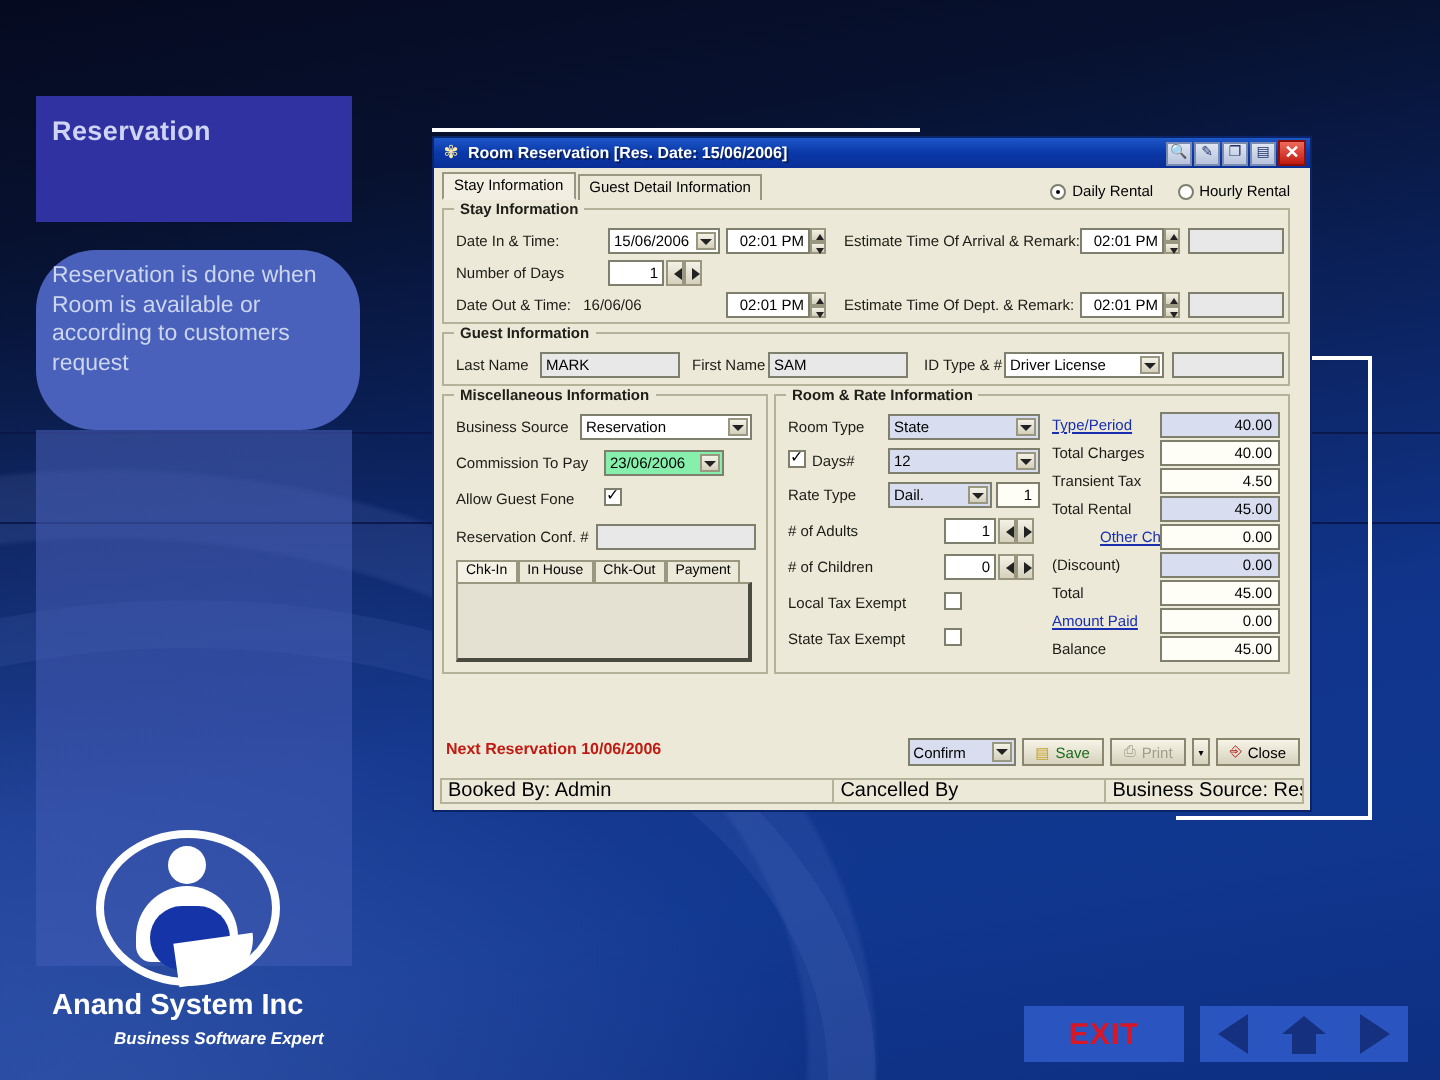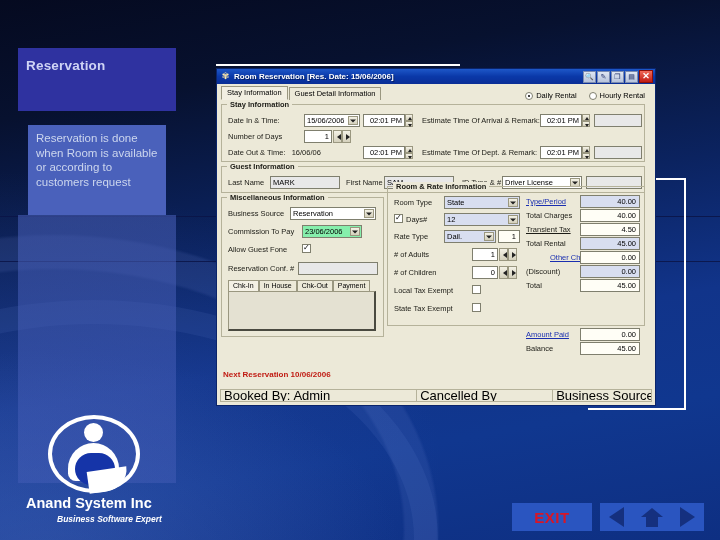--- a/index.html
+++ b/index.html
@@ -21,22 +21,22 @@
        border:34px solid rgba(120,150,225,.13);filter:blur(1px);}
   .sw2{left:-250px;top:300px;width:640px;height:430px;
        border:24px solid rgba(120,150,225,.10);}
   .hline{position:absolute;left:0;width:720px;height:1px;background:rgba(10,20,70,.85);}
 
   
   .ttlbox{position:absolute;left:18px;top:48px;width:158px;height:63px;
      background:#2f32a0;}
   .ttlbox span{display:block;color:#cfd4f5;font-size:13.5px;font-weight:bold;
      letter-spacing:.2px;padding:10px 0 0 8px;}
-  .bodybox{position:absolute;left:28px;top:125px;width:138px;height:90px;
-     background:#4a61bb;}
+  .bodybox{position:absolute;left:18px;top:125px;width:162px;height:90px;
+     background:#4a61bb;border-radius:30px;}
   .bodybox span{display:block;color:#ccd6ee;font-size:11.5px;line-height:14.6px;
      padding:6px 8px 0 8px;}
   .panelcol{position:absolute;left:18px;top:215px;width:158px;height:268px;
      background:linear-gradient(180deg,rgba(74,97,187,.55),rgba(74,97,187,.42));}
 
   
   .logowrap{position:absolute;left:48px;top:415px;width:96px;height:78px;}
   .logoc{position:absolute;left:0;top:0;width:92px;height:78px;border-radius:50%;
      border:4px solid #ffffff;box-sizing:border-box;}
   .lhead{position:absolute;left:36px;top:8px;width:19px;height:19px;border-radius:50%;
@@ -146,21 +146,21 @@
 
   .nextres{position:absolute;left:6px;bottom:26px;font-size:8px;font-weight:bold;color:#c01a12;
      white-space:nowrap;}
   .btnbar{position:absolute;right:5px;bottom:22px;display:flex;align-items:center;gap:3px;}
   .xbtn{display:flex;align-items:center;gap:3px;padding:1px 6px;height:14px;
      background:linear-gradient(180deg,#f6f4e8,#d6d2bd);border:1px solid #8a876f;
      box-sizing:border-box;font-size:7.5px;}
   .xbtn.dis{color:#a09d8c;}
   .sbar{position:absolute;left:3px;right:3px;bottom:3px;height:13px;display:flex;
      border:1px solid #b5b29a;box-sizing:border-box;background:#ece9d8;}
-  .sbar div{font-size:13px;line-height:11px;padding:0 3px;border-right:1px solid #b5b29a;
+  .sbar div{font-size:10px;line-height:11px;padding:0 3px;border-right:1px solid #b5b29a;
      overflow:hidden;white-space:nowrap;}
   .sh{position:absolute;background:#fff;}
 </style>
 </head>
 <body>
 
 <div id="slide">
 
   <div class="swirl sw1"></div>
   <div class="swirl sw2"></div>
@@ -312,21 +312,21 @@
 
         <div class="itab" style="left:6px;top:82px">
           <div class="t sel">Chk-In</div>
           <div class="t">In House</div>
           <div class="t">Chk-Out</div>
           <div class="t">Payment</div>
         </div>
         <div class="ipane" style="left:6px;top:93px;width:148px;height:40px"></div>
       </div>
 
-      <div class="grp" style="left:170px;top:102px;width:258px;height:140px;">
+      <div class="grp" style="left:170px;top:113px;width:258px;height:140px;">
         <div class="gtitle">Room &amp; Rate Information</div>
 
         <div class="lbl" style="left:6px;top:11px">Room Type</div>
         <div class="cmb hl" style="left:56px;top:9px;width:76px;height:13px;background:#d8def0">
           <span>State</span><i class="arw"></i>
         </div>
 
         <div class="chk on" style="left:6px;top:27px"></div>
         <div class="lbl" style="left:18px;top:28px">Days#</div>
         <div class="cmb hl" style="left:56px;top:26px;width:76px;height:13px;background:#d8def0">
@@ -361,51 +361,71 @@
         <div id="charges" style="position:absolute;left:138px;top:7px;width:116px;">
             <div style="position: relative; height: 14px;">
               <div class="lbl" style="left: 0px; top: 3px; color: rgb(26, 47, 176); text-decoration: underline;">Type/Period</div>
               <div class="fld hl" style="left: 54px; top: 1px; width: 60px; height: 13px; text-align: right;">40.00</div>
             </div>
             <div style="position: relative; height: 14px;">
               <div class="lbl" style="left: 0px; top: 3px;">Total Charges</div>
               <div class="fld num" style="left: 54px; top: 1px; width: 60px; height: 13px; text-align: right;">40.00</div>
             </div>
             <div style="position: relative; height: 14px;">
-              <div class="lbl" style="left: 0px; top: 3px; text-decoration: underline;">Transient Tax</div>
+              <div class="lbl" style="left: 0px; top: 3px;">Transient Tax</div>
               <div class="fld num" style="left: 54px; top: 1px; width: 60px; height: 13px; text-align: right;">4.50</div>
             </div>
             <div style="position: relative; height: 14px;">
               <div class="lbl" style="left: 0px; top: 3px;">Total Rental</div>
               <div class="fld hl" style="left: 54px; top: 1px; width: 60px; height: 13px; text-align: right;">45.00</div>
             </div>
             <div style="position: relative; height: 14px;">
               <div class="lbl" style="left: 0px; top: 3px; color: rgb(26, 47, 176); text-decoration: underline; margin-left: 24px;">Other Charges</div>
               <div class="fld num" style="left: 54px; top: 1px; width: 60px; height: 13px; text-align: right;">0.00</div>
             </div>
             <div style="position: relative; height: 14px;">
               <div class="lbl" style="left: 0px; top: 3px;">(Discount)</div>
               <div class="fld hl" style="left: 54px; top: 1px; width: 60px; height: 13px; text-align: right;">0.00</div>
             </div>
             <div style="position: relative; height: 14px;">
               <div class="lbl" style="left: 0px; top: 3px;">Total</div>
               <div class="fld num" style="left: 54px; top: 1px; width: 60px; height: 13px; text-align: right;">45.00</div>
             </div>
-            <div style="position: relative; height: 14px; margin-top: 35px;">
+            <div style="position: relative; height: 14px;">
               <div class="lbl" style="left: 0px; top: 3px; color: rgb(26, 47, 176); text-decoration: underline;">Amount Paid</div>
               <div class="fld num" style="left: 54px; top: 1px; width: 60px; height: 13px; text-align: right;">0.00</div>
             </div>
             <div style="position: relative; height: 14px;">
               <div class="lbl" style="left: 0px; top: 3px;">Balance</div>
               <div class="fld num" style="left: 54px; top: 1px; width: 60px; height: 13px; text-align: right;">45.00</div>
             </div>
           </div>
       </div>
 
       <div class="nextres">Next Reservation 10/06/2006</div>
+      <div class="btnbar">
+        <div class="cmb" style="position:relative;left:0;top:0;width:54px;height:14px;line-height:13px;background:#d8def0">
+          <span>Confirm</span><i class="arw"></i>
+        </div>
+        <div class="xbtn">
+          <span style="color:#c8a020">▤</span>
+          <span style="color:#1a6b1a">Save</span>
+        </div>
+        <div class="xbtn dis">
+          <span>⎙</span>
+          <span>Print</span>
+        </div>
+        <div class="xbtn" style="padding:1px 2px">
+          <span style="font-size:5px">▾</span>
+        </div>
+        <div class="xbtn">
+          <span style="color:#b02018">⎆</span>
+          <span>Close</span>
+        </div>
+      </div>
 
       <div class="sbar">
         <div style="width:44%">Booked By: Admin</div>
         <div style="width:30%">Cancelled By</div>
         <div style="flex:1;border-right:none;text-align:right">Business Source: Reservation</div>
       </div>
 
     </div>
   </div>
 </div>

